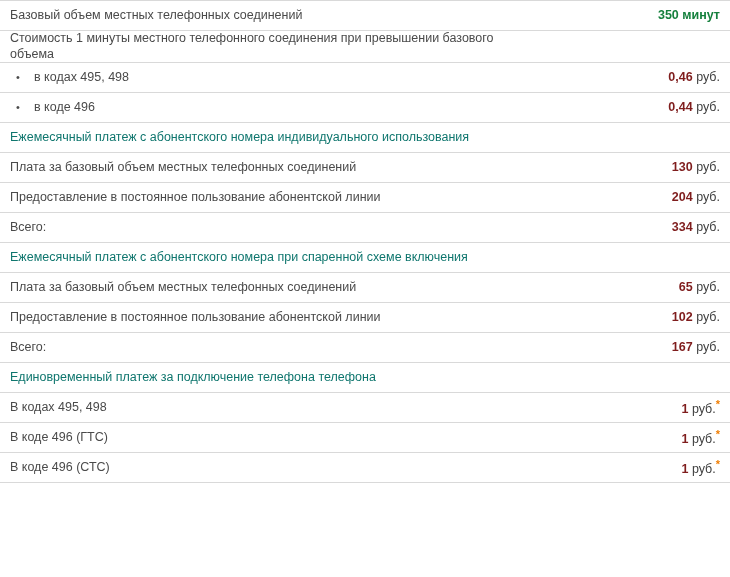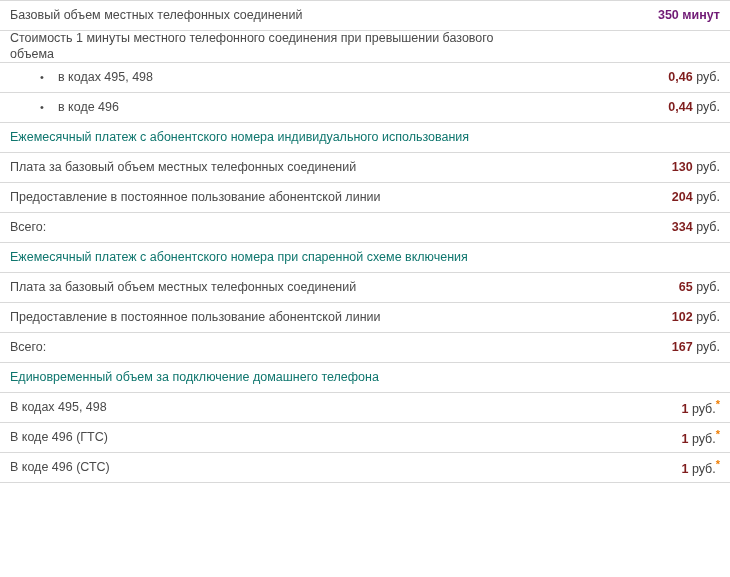--- a/index.html
+++ b/index.html
@@ -41,38 +41,38 @@
     color: #4a4a4a;
   }
   .row.top-rule td {
     border-top: 1px solid #d9d9d9;
   }
   .row.section td {
     font-weight: normal;
     color: #0f766e;
   }
   .row.bullet td.label-cell {
-    padding-left: 40px;
+    padding-left: 16px;
   }
   .bullet-glyph {
     display: inline-block;
     width: 18px;
     color: #4a4a4a;
     font-size: 11px;
   }
   .amount {
     font-weight: bold;
     color: #7f1d1d;
   }
   .unit {
     font-weight: normal;
     color: #404040;
   }
   .accent {
-    color: #701a75;
+    color: #15803d;
     font-weight: bold;
   }
   .footnote-star {
     color: #f07d00;
     font-weight: bold;
     font-size: 11px;
     vertical-align: super;
   }
 </style>
 </head>
@@ -165,21 +165,21 @@
 
     <tr class="row">
       <td class="label-cell">Всего:</td>
       <td class="value-cell">
         <span class="amount">167</span>
         <span class="unit">руб.</span>
       </td>
     </tr>
 
     <tr class="row section">
-      <td class="label-cell">Единовременный объем за подключение домашнего телефона</td>
+      <td class="label-cell">Единовременный платеж за подключение телефона телефона</td>
       <td class="value-cell"></td>
     </tr>
 
     <tr class="row">
       <td class="label-cell">В кодах 495, 498</td>
       <td class="value-cell">
         <span class="amount">1</span>
         <span class="unit">руб.</span><span class="footnote-star">*</span>
       </td>
     </tr>

